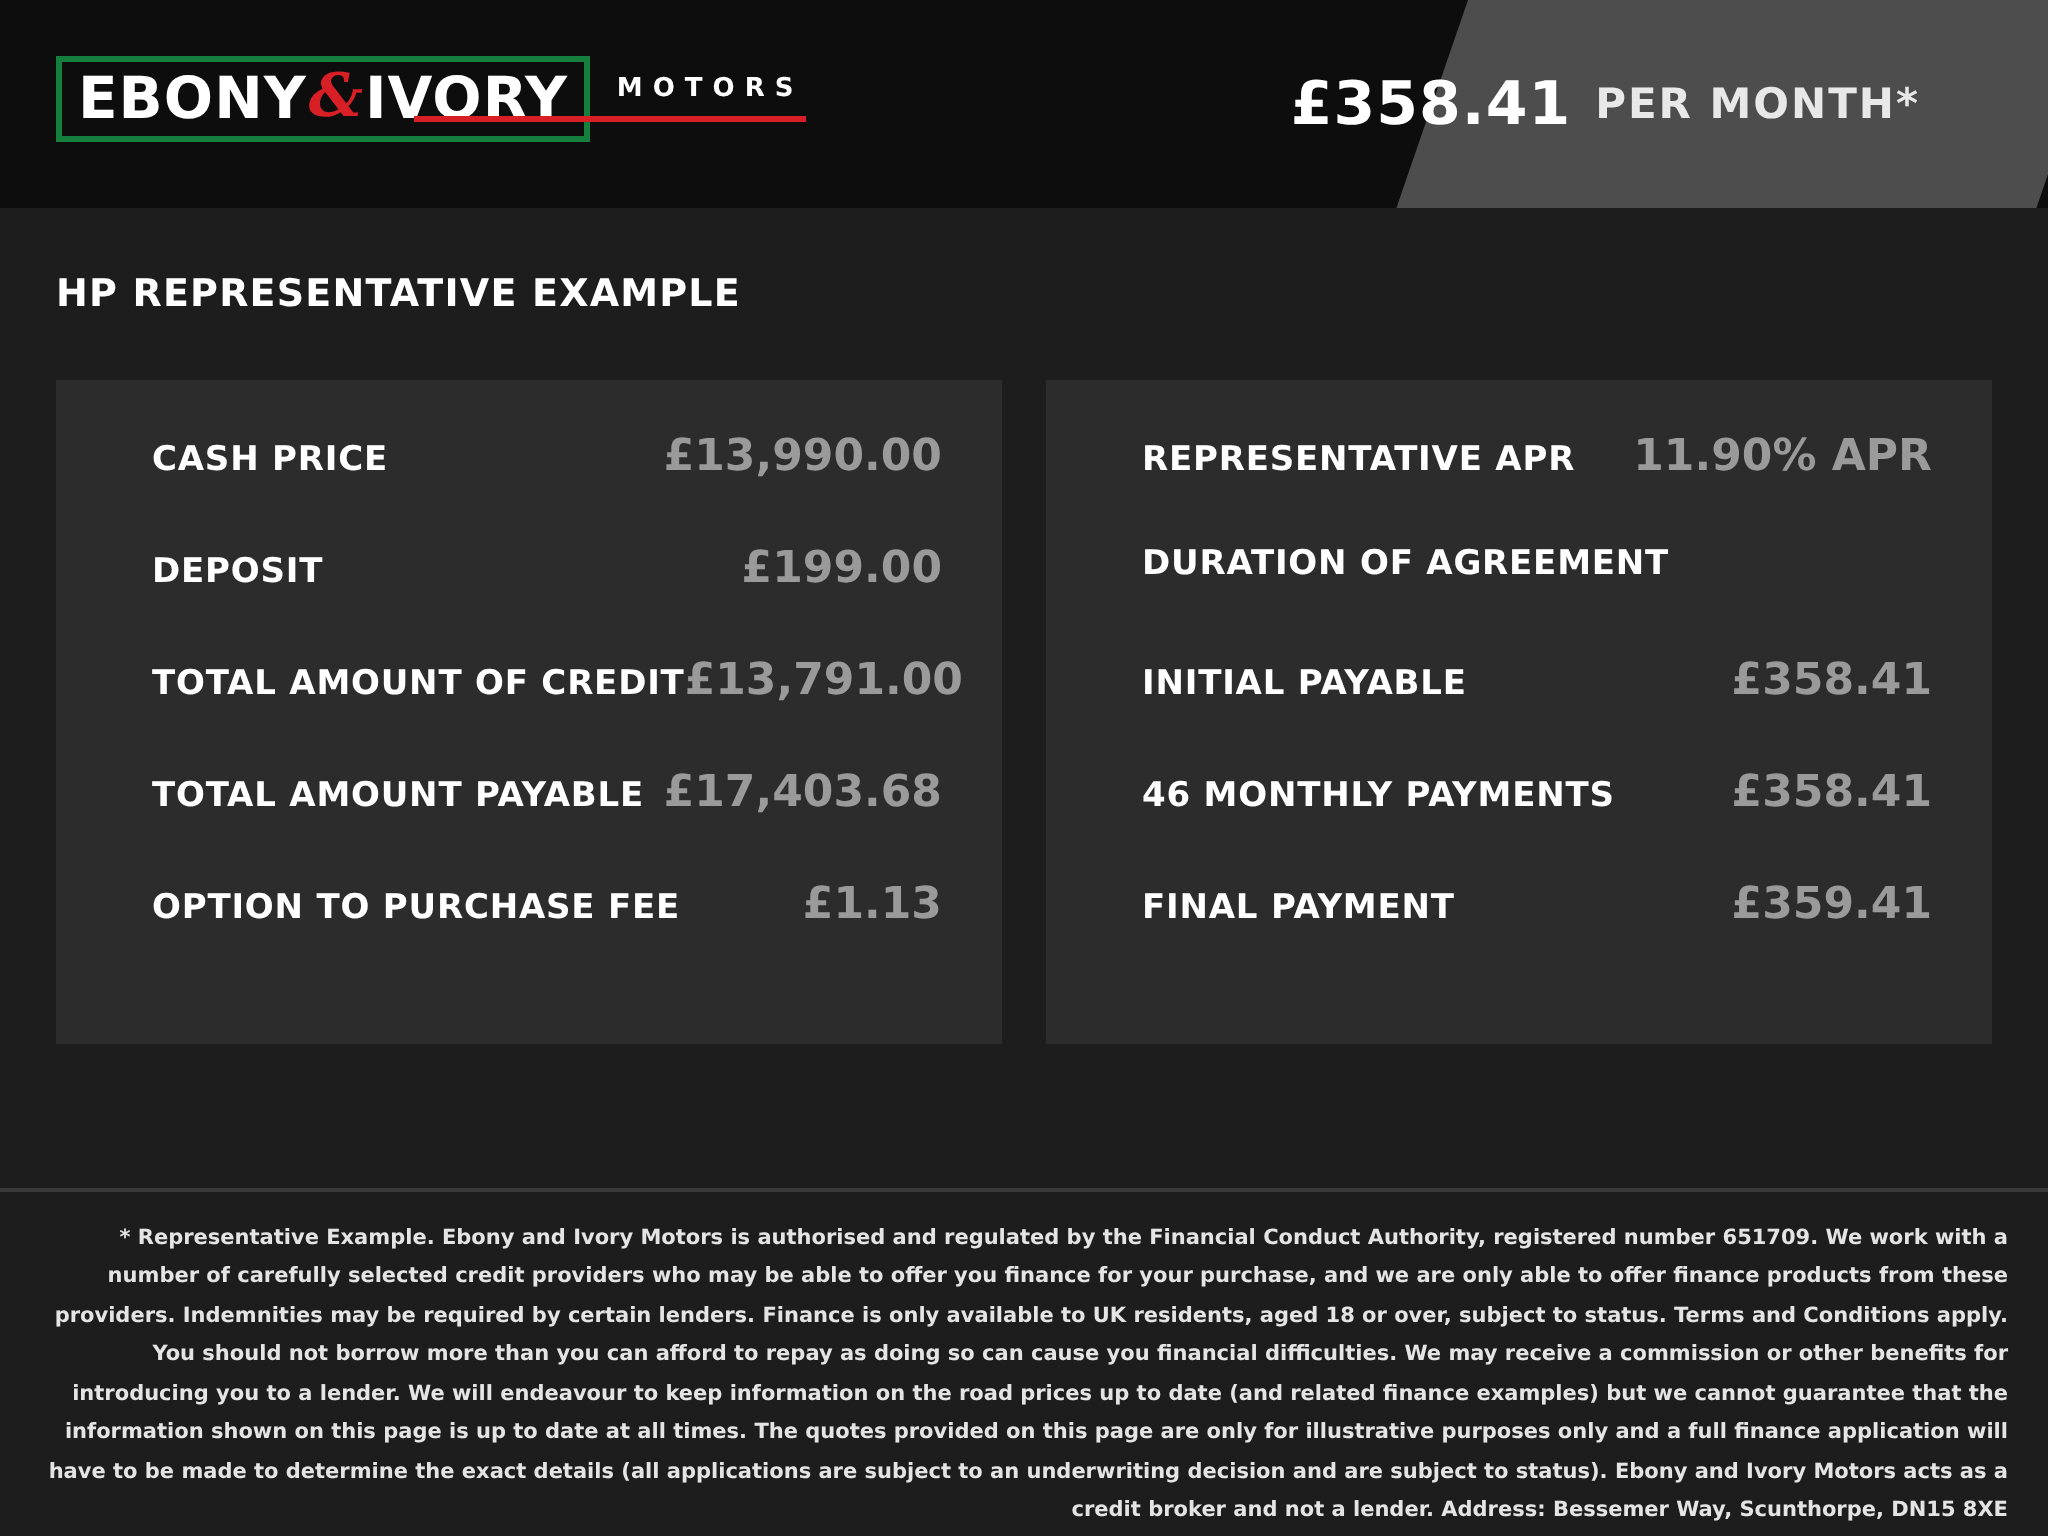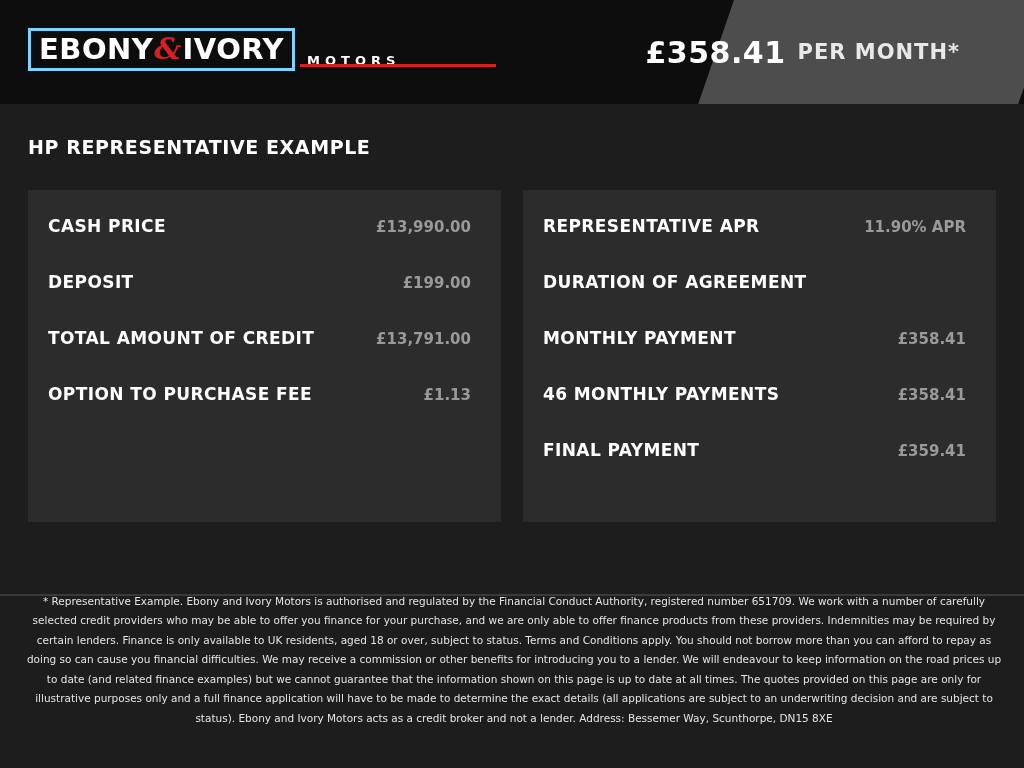--- a/index.html
+++ b/index.html
@@ -26,21 +26,21 @@
     overflow: hidden;
   }
   .logo-wrap {
     position: absolute;
     left: 28px;
     top: 28px;
     display: flex;
     align-items: flex-start;
   }
   .logo-box {
-    border: 3px solid #7dd3fc;
+    border: 3px solid #15803d;
     padding: 3px 8px 4px 8px;
     display: flex;
     align-items: center;
   }
   .logo-text {
     font-family: "DejaVu Sans", sans-serif;
     font-weight: bold;
     font-size: 29px;
     letter-spacing: 0.5px;
     color: #ffffff;
@@ -50,24 +50,24 @@
     font-family: "DejaVu Serif", serif;
     font-style: italic;
     font-weight: bold;
     font-size: 30px;
     color: #d81f26;
     line-height: 1;
     margin: 0 1px;
   }
   .logo-motors {
     margin-left: 12px;
-    margin-top: 26px;
-    display: flex;
-    flex-direction: row;
-    align-items: flex-end;
+    margin-top: 10px;
+    display: flex;
+    flex-direction: column;
+    align-items: center;
   }
   .logo-motors-text {
     font-family: "DejaVu Sans", sans-serif;
     font-weight: bold;
     font-size: 13px;
     letter-spacing: 5px;
     color: #ffffff;
     line-height: 1;
   }
   .logo-underline {
@@ -133,64 +133,64 @@
     position: absolute;
     left: 28px;
     top: 190px;
     width: 968px;
     display: flex;
     gap: 22px;
   }
   .panel {
     width: 473px;
     background: #2c2c2c;
-    padding: 26px 30px 26px 20px;
+    padding: 26px 30px 26px 48px;
   }
   .row {
     display: flex;
     align-items: baseline;
     justify-content: space-between;
     height: 56px;
   }
   .row-label {
     font-family: "DejaVu Sans", sans-serif;
     font-weight: bold;
     font-size: 17px;
     letter-spacing: 0.4px;
     color: #ffffff;
     white-space: nowrap;
   }
   .row-value {
     font-family: "DejaVu Sans", sans-serif;
     font-weight: bold;
-    font-size: 15px;
+    font-size: 22px;
     color: #9a9a9a;
     white-space: nowrap;
   }
 
   
   .divider {
     position: absolute;
     left: 0;
     top: 594px;
     width: 1024px;
     height: 2px;
     background: #3a3a3a;
   }
   .footnote {
     position: absolute;
     left: 24px;
-    top: 592px;
+    top: 610px;
     width: 980px;
     font-family: "DejaVu Sans", sans-serif;
-    font-weight: normal;
+    font-weight: bold;
     font-size: 10.5px;
     line-height: 1.85;
     color: #e4e4e4;
-    text-align: center;
+    text-align: right;
   }
 </style>
 </head>
 <body>
 
 <div class="page">
 
   <div class="header">
 
     <div class="price-panel"></div>
@@ -224,35 +224,39 @@
       </div>
       <div class="row">
         <span class="row-label">DEPOSIT</span>
         <span class="row-value">£199.00</span>
       </div>
       <div class="row">
         <span class="row-label">TOTAL AMOUNT OF CREDIT</span>
         <span class="row-value">£13,791.00</span>
       </div>
       <div class="row">
+        <span class="row-label">TOTAL AMOUNT PAYABLE</span>
+        <span class="row-value">£17,403.68</span>
+      </div>
+      <div class="row">
         <span class="row-label">OPTION TO PURCHASE FEE</span>
         <span class="row-value">£1.13</span>
       </div>
     </div>
 
     <div class="panel">
       <div class="row">
         <span class="row-label">REPRESENTATIVE APR</span>
         <span class="row-value">11.90% APR</span>
       </div>
       <div class="row">
         <span class="row-label">DURATION OF AGREEMENT</span>
       </div>
       <div class="row">
-        <span class="row-label">MONTHLY PAYMENT</span>
+        <span class="row-label">INITIAL PAYABLE</span>
         <span class="row-value">£358.41</span>
       </div>
       <div class="row">
         <span class="row-label">46 MONTHLY PAYMENTS</span>
         <span class="row-value">£358.41</span>
       </div>
       <div class="row">
         <span class="row-label">FINAL PAYMENT</span>
         <span class="row-value">£359.41</span>
       </div>

